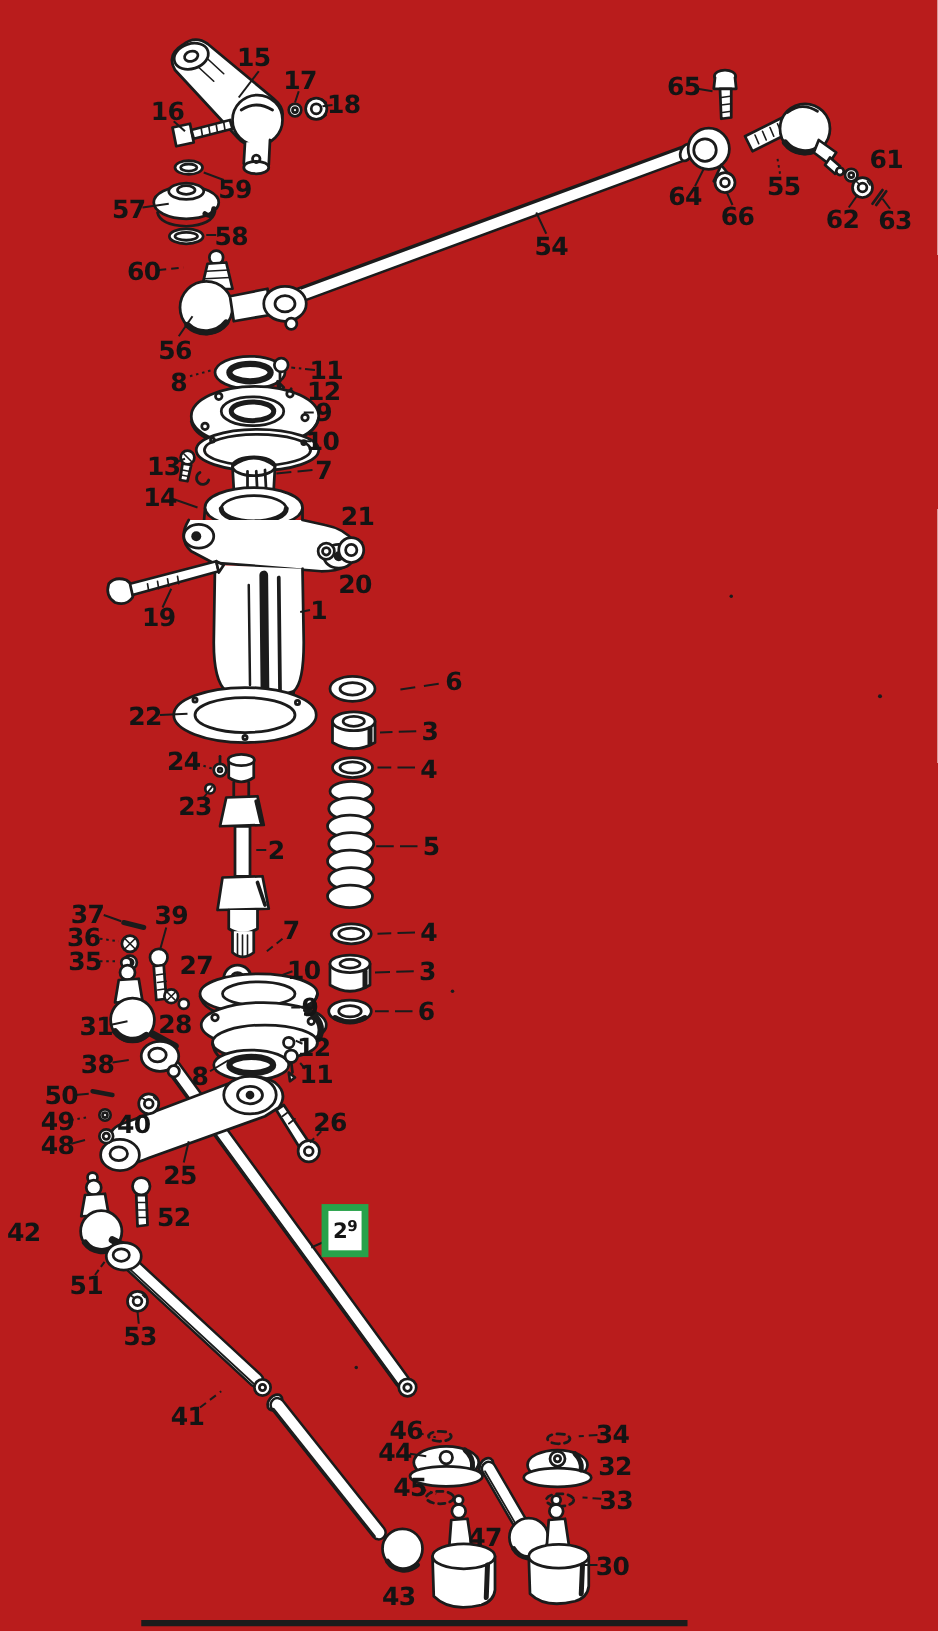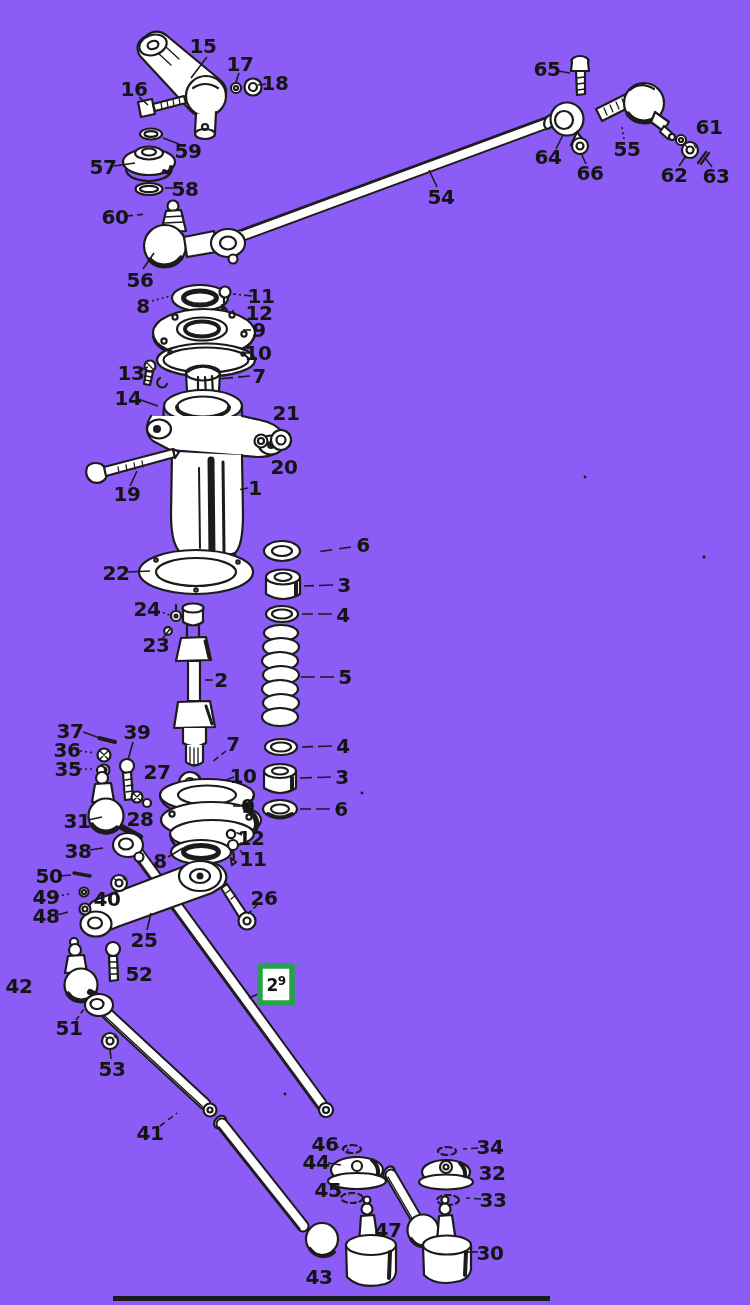--- a/index.html
+++ b/index.html
@@ -1,16 +1,16 @@
 <!DOCTYPE html>
 <html><head>
 <meta charset="utf-8">
 <style>
   html,body{margin:0;padding:0;background:#f5f5f5;}
-  .stage{position:relative;width:750px;height:1305px;background:#8b5cf6;overflow:hidden;margin:0;}
+  .stage{position:relative;width:750px;height:1305px;background:#b91c1c;overflow:hidden;margin:0;}
   svg{position:absolute;left:0;top:0;}
   #artwork{stroke:#1b1b1b;stroke-width:2.2;fill:none;stroke-linecap:round;stroke-linejoin:round;}
   #artwork .w{fill:#ffffff;}
   #artwork .k{fill:#1b1b1b;stroke:none;}
   #artwork .t{stroke-width:1.3;}
   #artwork .h4{stroke-width:4;}
   #artwork .h5{stroke-width:5;}
   #artwork .tube-o{stroke:#1b1b1b;stroke-width:13;stroke-linecap:round;}
   #artwork .tube-i{stroke:#ffffff;stroke-width:9;stroke-linecap:round;}
   #artwork .tube-l{stroke:#1b1b1b;stroke-width:1.4;}

